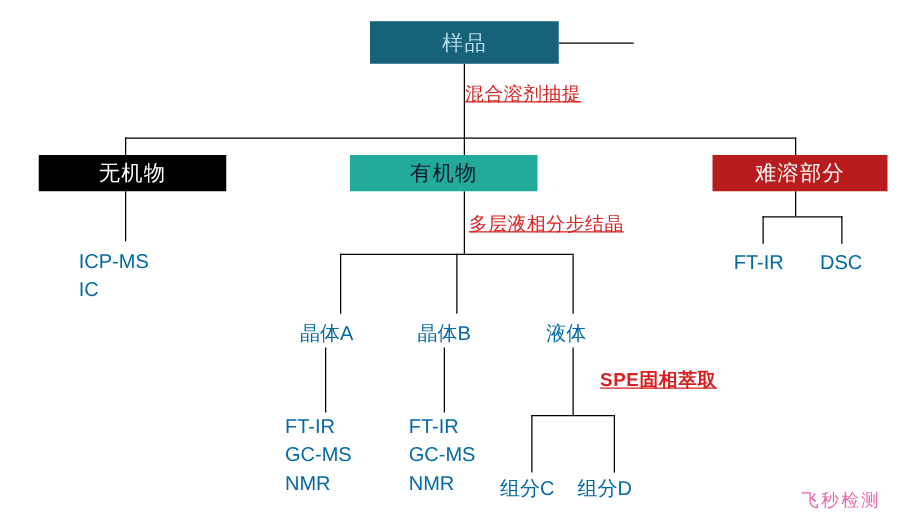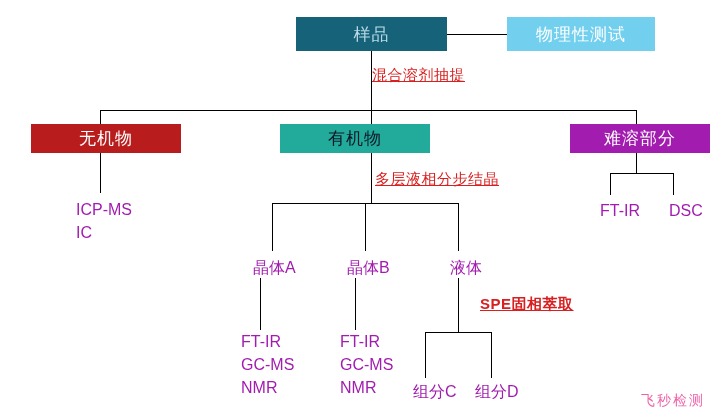--- a/index.html
+++ b/index.html
@@ -27,32 +27,31 @@
     align-items: center;
     justify-content: center;
     color: #ffffff;
     font-size: 17px;
     letter-spacing: 1px;
     box-sizing: border-box;
     white-space: nowrap;
   }
   .box-sample      { background: #156279; color: #b9d9e6; }
   .box-physical    { background: #72d0ee; color: #ffffff; }
-  .box-inorganic   { background: #b91c1c; color: #ffffff; font-family: Liberation Mono, monospace; }
+  .box-inorganic   { background: #000000; color: #ffffff; font-family: Liberation Mono, monospace; }
   .box-organic     { background: #22ab9a; color: #0f172a; }
-  .box-insoluble   { background: #a21caf; color: #ffffff; }
+  .box-insoluble   { background: #b91c1c; color: #ffffff; }
 
   
   .node-text {
     position: absolute;
-    color: #a21caf;
+    color: #0369a1;
     font-size: 16px;
     white-space: nowrap;
     line-height: 22px;
-    margin-left: 13px;
   }
   .node-text.mono-list {
     font-size: 16px;
     line-height: 23px;
   }
   .node-text.big {
     font-size: 16px;
   }
 
   
@@ -114,21 +113,20 @@
   <div class="ln ln-v" style="left:260px; top:278px; height:52px;"></div>
   <div class="ln ln-v" style="left:355px; top:278px; height:52px;"></div>
 
   <div class="ln ln-v" style="left:458px; top:278px; height:54px;"></div>
   <div class="ln ln-h" style="left:425px; top:332px; width:66px;"></div>
   <div class="ln ln-v" style="left:425px; top:332px; height:46px;"></div>
   <div class="ln ln-v" style="left:491px; top:332px; height:46px;"></div>
 
   <div class="box box-sample" style="left:296px; top:17px; width:151px; height:34px;">样品</div>
 
-  <div class="box box-physical" style="left:507px; top:17px; width:148px; height:34px;">物理性测试</div>
 
   <div class="box box-inorganic" style="left:31px; top:124px; width:150px; height:29px;">无机物</div>
 
   <div class="box box-organic" style="left:280px; top:124px; width:150px; height:29px;">有机物</div>
 
   <div class="box box-insoluble" style="left:570px; top:124px; width:140px; height:29px;">难溶部分</div>
 
   <div class="proc-label" style="left:372px; top:66px;">混合溶剂抽提</div>
 
   <div class="proc-label" style="left:375px; top:170px;">多层液相分步结晶</div>

